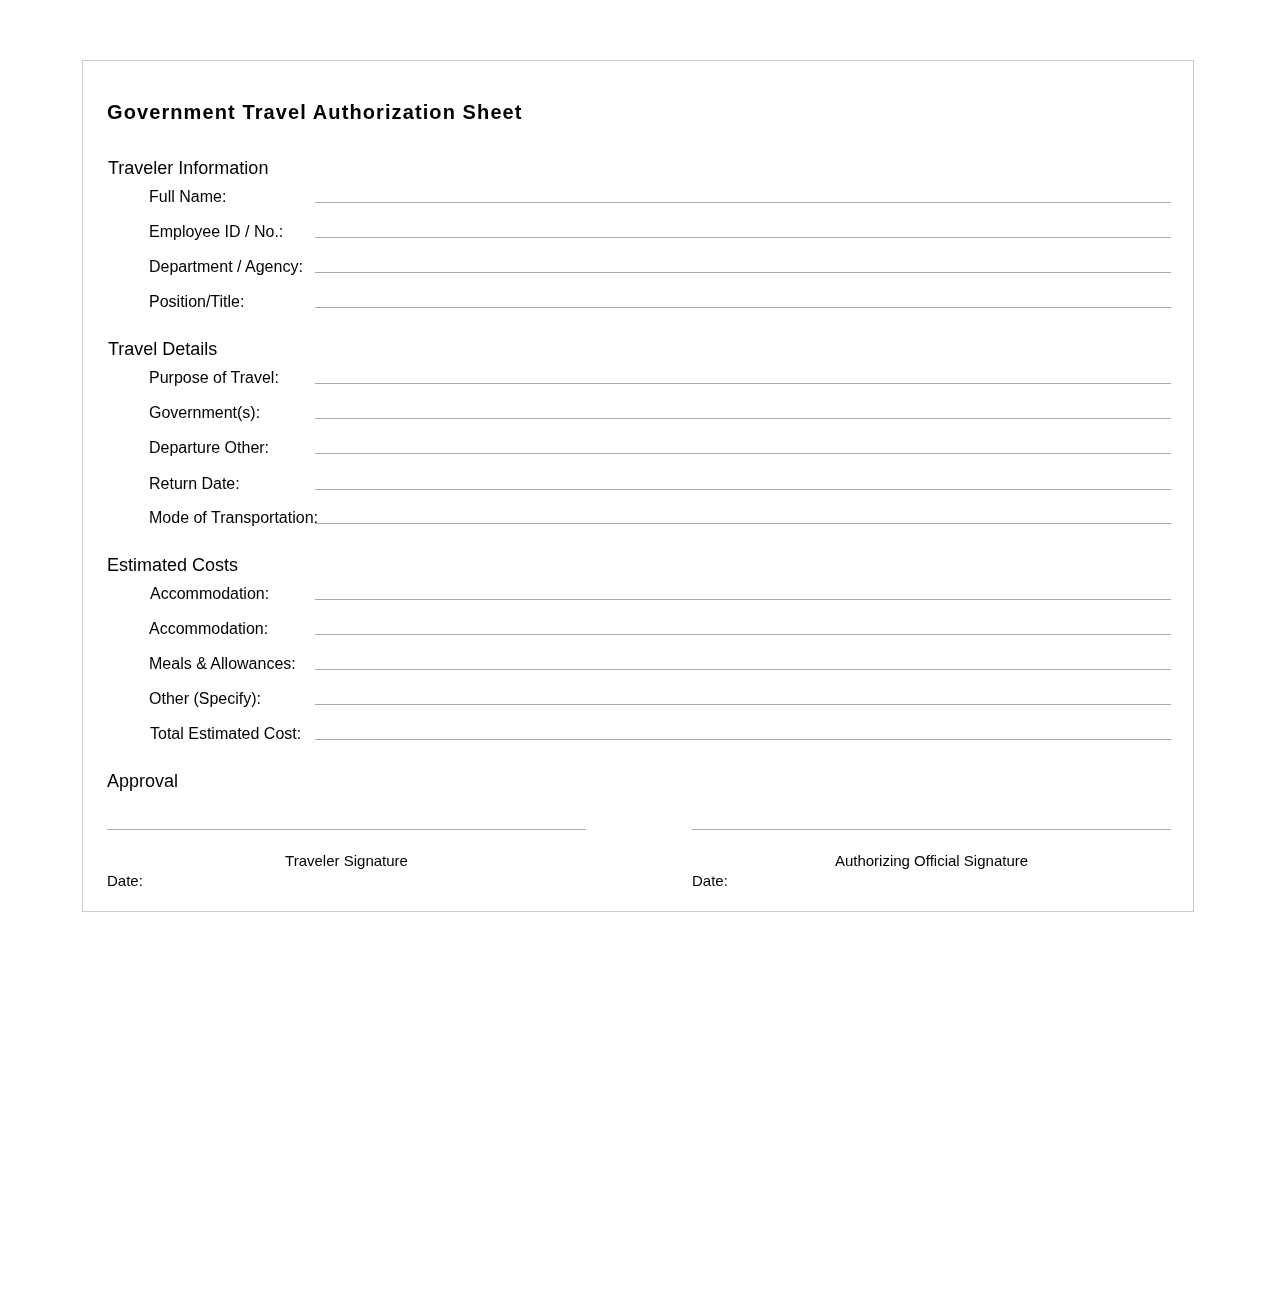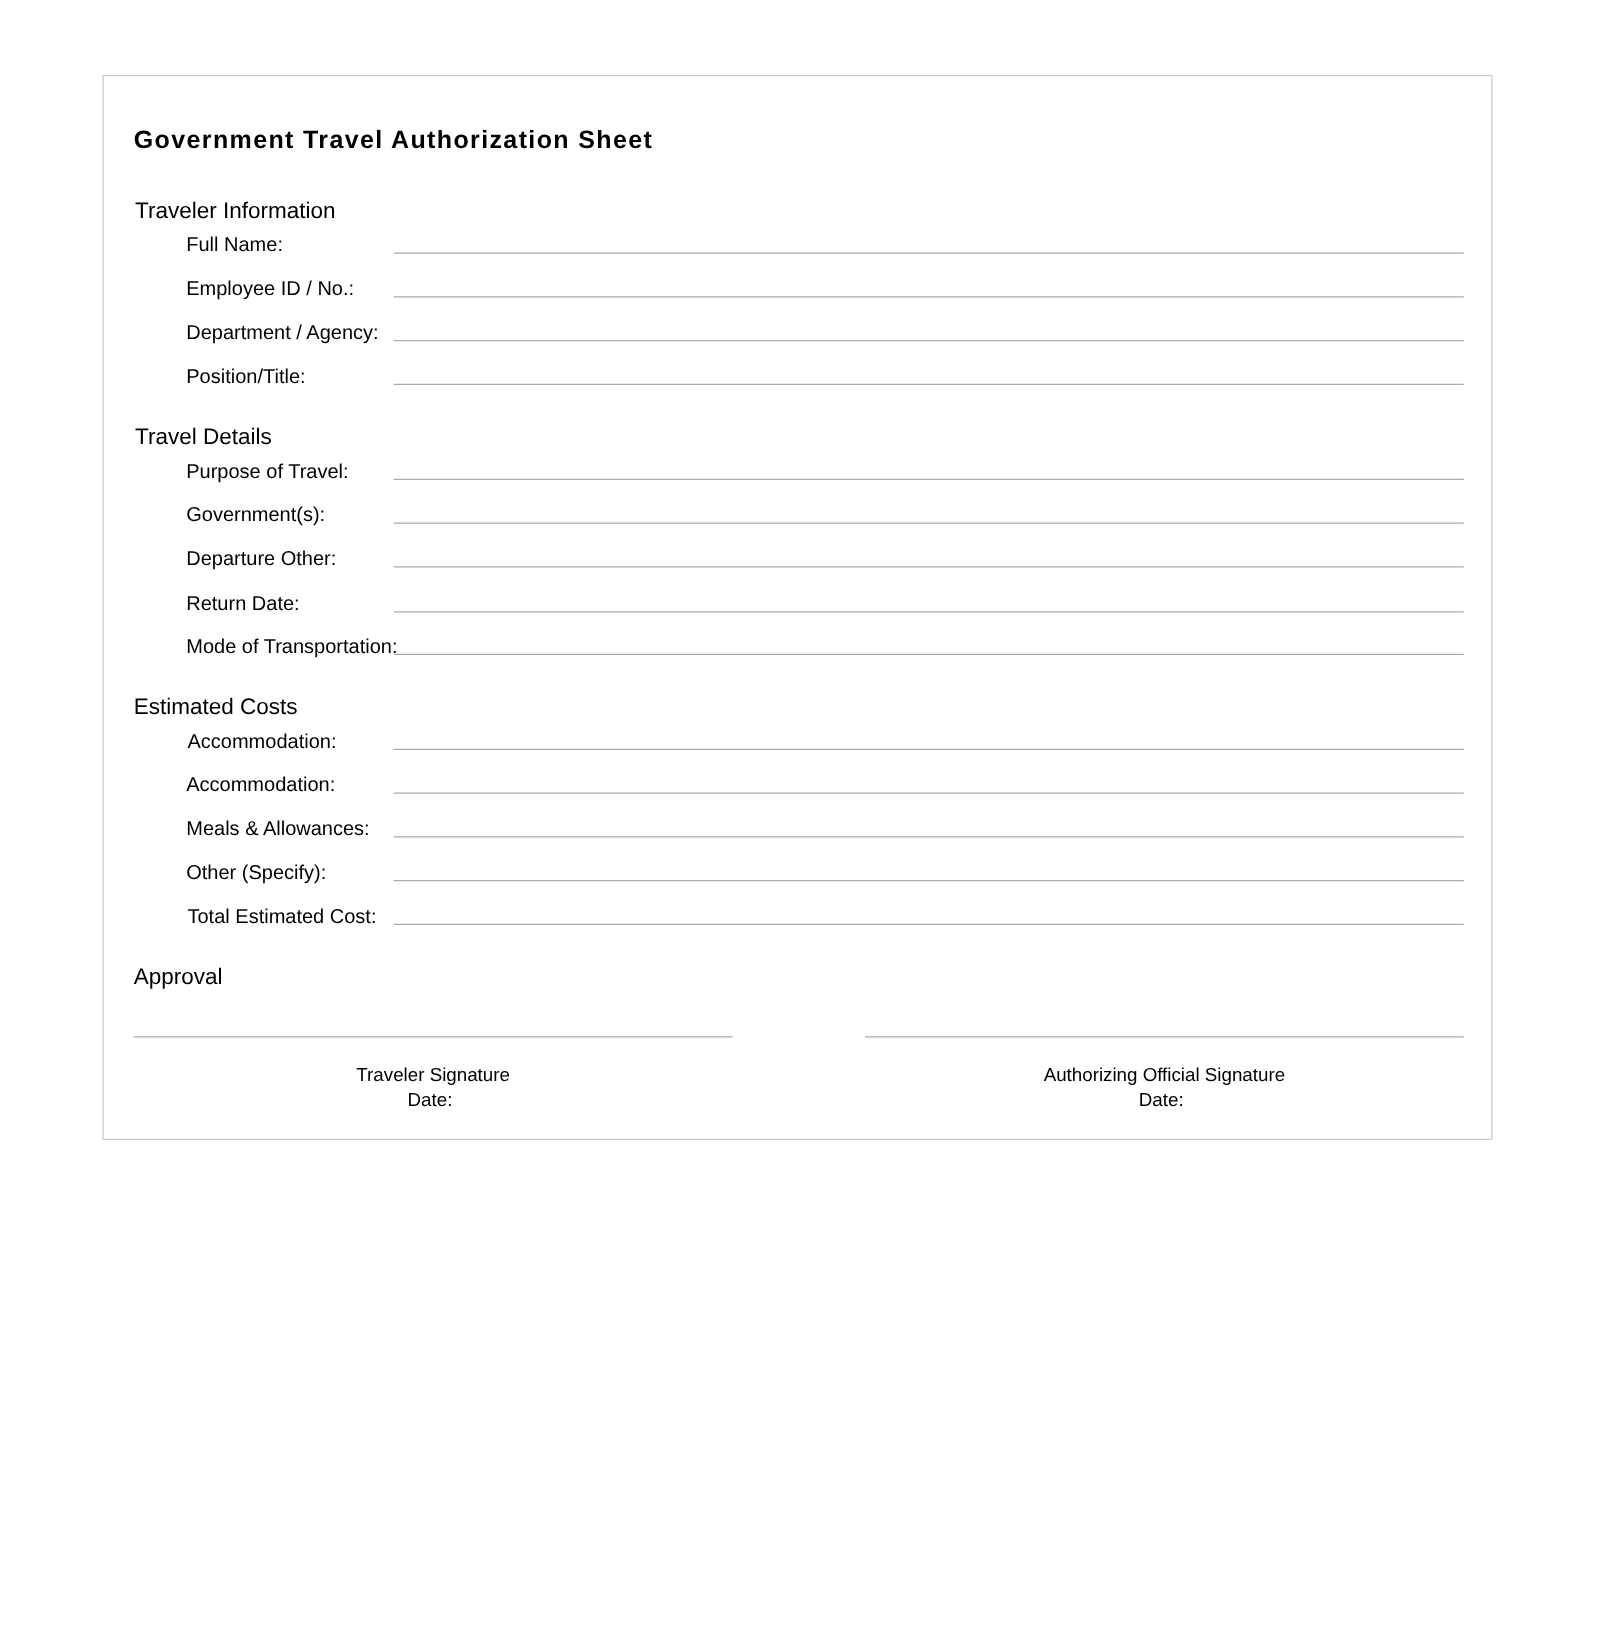--- a/index.html
+++ b/index.html
@@ -20,21 +20,21 @@
     .field .label {
       position: absolute; left: 0; top: 0; font-size: 16px; font-weight: normal; white-space: nowrap; margin-left: 42px;
     }
     .field .line {
       position: absolute; left: 208px; right: 0; top: 14px; height: 0;
       border-bottom: 1px solid #aaaaaa; 
     }
     .sig-block { position: absolute; width: 479px; }
     .sig-line { position: absolute; left: 0; right: 0; top: 0; border-bottom: 1px solid #aaaaaa; }
     .sig-caption { position: absolute; left: 0; right: 0; top: 9px; text-align: center; font-size: 15px; margin-top: 14px; }
-    .sig-date { position: absolute; left: 0; right: 0; top: 43px; text-align: center; font-size: 15px; }
+    .sig-date { position: absolute; left: 0; right: 0; top: 43px; font-size: 15px; }
   </style>
 </head>
 <body>
 
 <div class="sheet">
   <div class="inner">
     <h1 class="title">Government Travel Authorization Sheet</h1>
 
     <h2 class="section-title" style="top:97px">Traveler Information</h2>
     <div class="field" style="top:127px">

